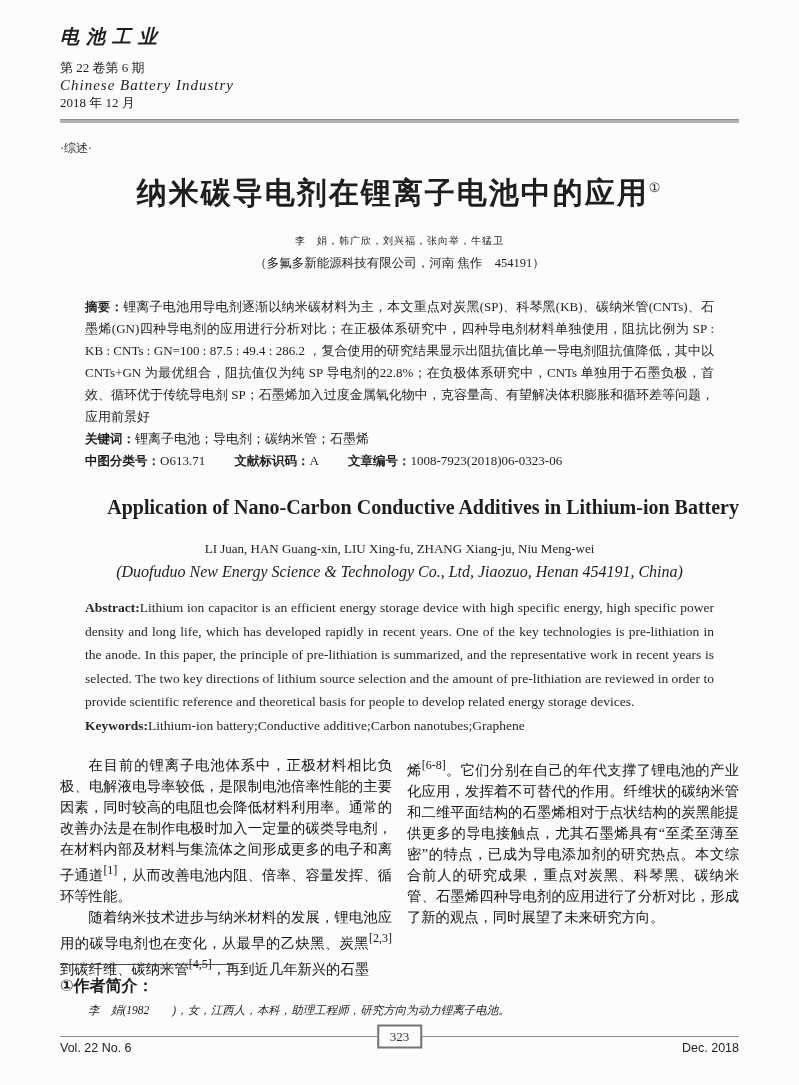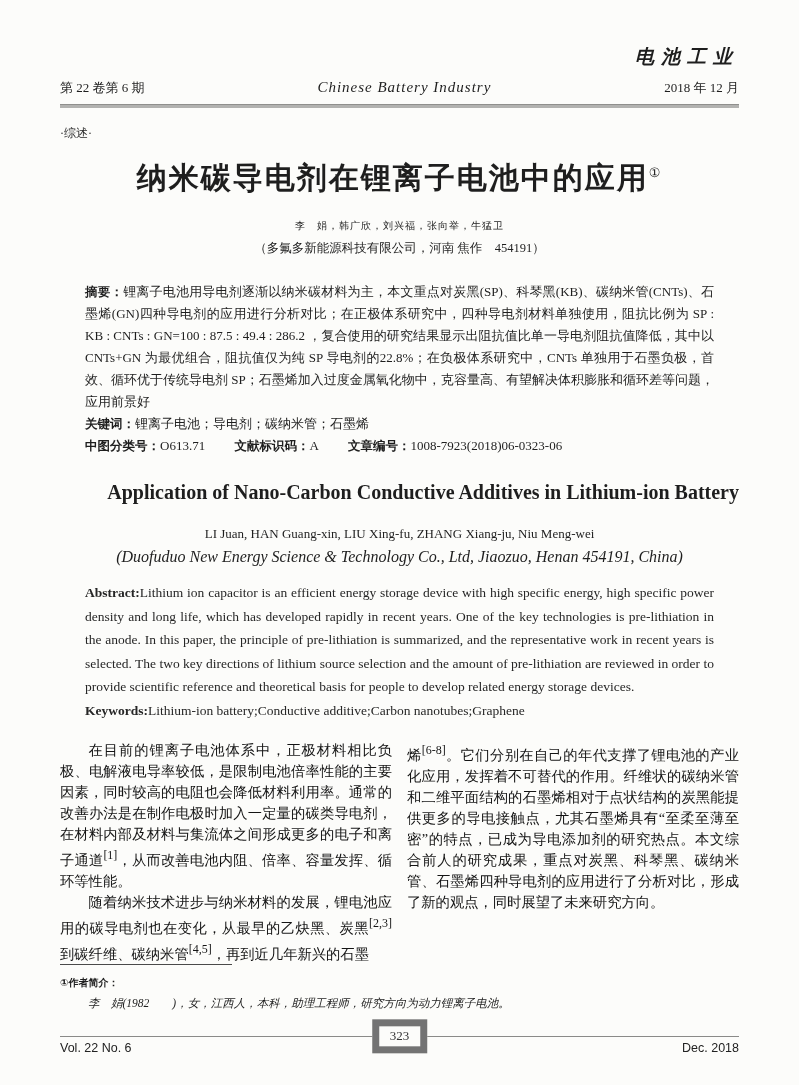--- a/index.html
+++ b/index.html
@@ -5,22 +5,22 @@
   * { margin:0; padding:0; box-sizing:border-box; }
   html,body { background:#e8e8e6; }
   .page {
     position:relative; width:799px; height:1085px; margin:0 auto;
     background:#fcfcfa; color:#1e1e1e; overflow:hidden;
     font-family:"Liberation Serif","DejaVu Serif",serif;
   }
   .content { padding:0 60px; }
 
   
-  .journal-cn { padding-top:44px; text-align:right; font-size:19px; font-weight:bold; font-style:italic; letter-spacing:7px; }
-  .header-row { display:flex; justify-content:space-between; align-items:baseline; margin-top:9px; font-size:13px; }
+  .journal-cn { padding-top:24px; text-align:left; font-size:19px; font-weight:bold; font-style:italic; letter-spacing:7px; }
+  .header-row { display:flex; justify-content:space-between; align-items:baseline; margin-top:9px; font-size:13px;flex-direction:column; }
   .journal-en { font-style:italic; font-size:15px; letter-spacing:1px; }
   .header-rule { height:4px; background:#b2b2b0; border-top:1px solid #8f8f8d; margin-top:7px; }
   .category { margin-top:17px; font-size:12px; color:#2a2a2a; }
 
   
   .title-cn { margin-top:16px; text-align:center; font-size:30px; font-weight:bold; letter-spacing:2px; }
   .title-cn sup { font-size:13px; font-weight:normal; }
   .authors-cn { margin-top:20px; text-align:center; font-size:10px; letter-spacing:1px; }
   .affiliation-cn { margin-top:7px; text-align:center; font-size:12.5px; }
 
@@ -39,27 +39,27 @@
 
   
   .body-cols { display:flex; gap:15px; margin-top:18px; }
   .body-col { flex:1; font-size:14.3px; line-height:21px; text-align:justify; color:#141414; }
   .body-para.indent { text-indent:2em; }
   .body-para sup { font-size:12px; }
 
   
   .footnote { position:absolute; left:60px; right:60px; top:964px; font-size:12px; }
   .footnote-rule { width:172px; border-top:1px solid #4a4a4a; margin-bottom:11px; }
-  .footnote-title { font-weight:bold; font-family:"Liberation Sans","DejaVu Sans",sans-serif; font-size:10px; }
+  .footnote-title { font-weight:bold; font-family:"Liberation Sans","DejaVu Sans",sans-serif; font-size:16px; }
   .footnote-text { margin-top:6px; padding-left:28px; font-size:11.5px;font-style:italic; }
 
   
   .footer { position:absolute; left:60px; right:60px; top:1036px; }
   .footer-rule { border-top:1px solid #8a8a88; position:relative; }
-  .page-num-box { position:absolute; left:50%; top:0; transform:translate(-50%,-52%); background:#fcfcfa; border:7px solid #737373; padding:2px 11px; font-size:13px; color:#333; }
+  .page-num-box { position:absolute; left:50%; top:0; transform:translate(-50%,-52%); background:#fcfcfa; border:2px solid #737373; padding:2px 11px; font-size:13px; color:#333; }
   .footer-row { display:flex; justify-content:space-between; margin-top:4px; font-size:12.5px; font-family:"Liberation Sans","DejaVu Sans",sans-serif; color:#222; }
 </style>
 </head>
 <body>
 
 <div class="page">
   <div class="content">
 
     <div class="journal-cn">电池工业</div>
     <div class="header-row">

